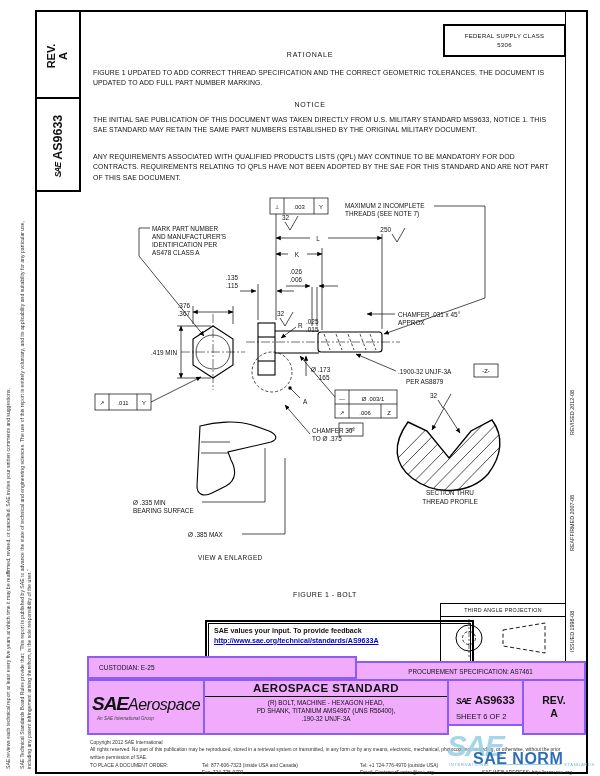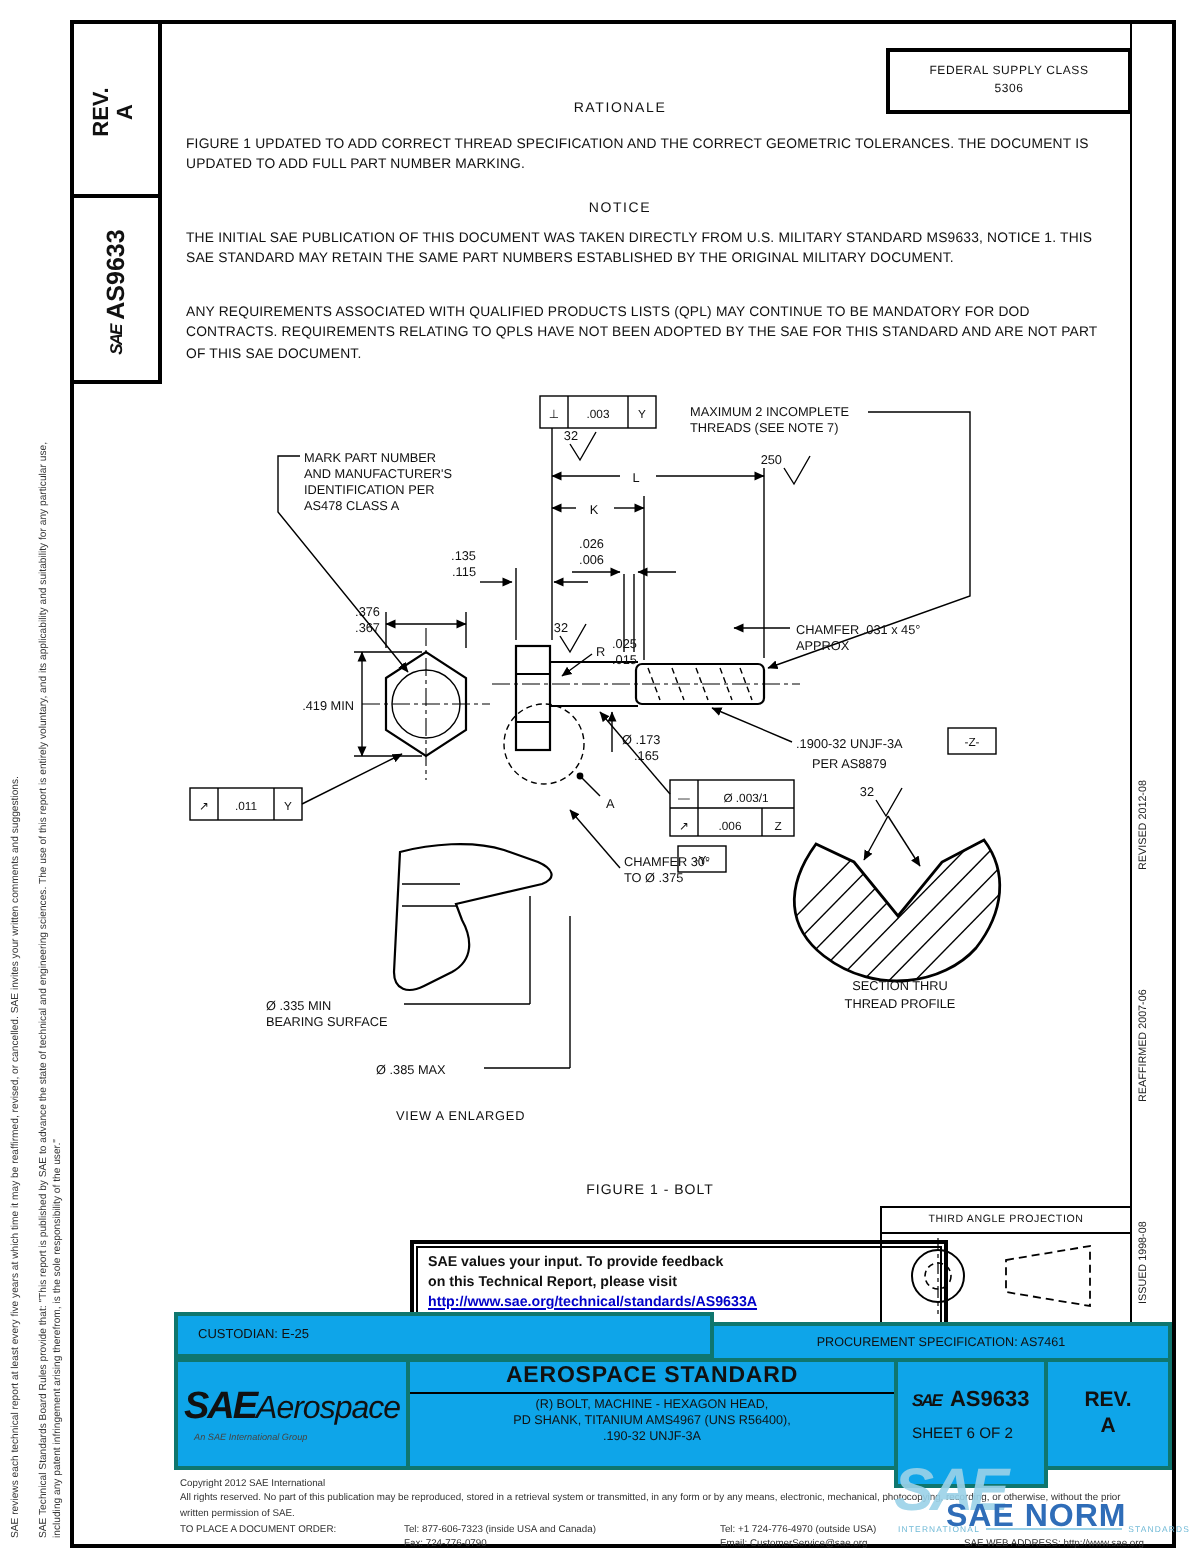--- a/index.html
+++ b/index.html
@@ -32,21 +32,21 @@
   .fb-inner{position:absolute;left:1px;top:1px;right:1px;bottom:1px;border:1px solid #000;
             padding:3px 5px;font-size:7.1px;font-weight:bold;line-height:1.4;box-sizing:border-box;}
   .fb-link{color:#0000c8;text-decoration:underline;text-align:center;}
 
   
   .proj{position:absolute;left:440px;top:603px;width:126px;height:59px;border:1.5px solid #000;box-sizing:border-box;}
   .proj-title{border-bottom:1px solid #000;height:12px;display:flex;align-items:center;justify-content:center;
               font-size:5.3px;letter-spacing:.3px;}
 
   
-  .cell{position:absolute;border:2px solid #0f766e;box-sizing:border-box;background:#0ea5e9;}
+  .cell{position:absolute;border:2px solid #8b5cf6;box-sizing:border-box;background:#f0abfc;}
   .tb-title{font-weight:bold;font-size:11.5px;letter-spacing:.4px;text-align:center;border-bottom:1.5px solid #000;padding:1px 0 2px;}
   .tb-desc{font-size:6.3px;line-height:1.3;text-align:center;padding-top:2px;}
   .saelogo{font-style:italic;font-weight:bold;letter-spacing:-1px;}
   .footer{position:absolute;left:90px;top:739px;width:485px;font-size:4.9px;line-height:1.5;color:#333;}
   .frow{display:flex;}
   .watermark{position:absolute;left:447px;top:735px;width:150px;height:40px;z-index:6;}
 
   svg text{font-family:"Liberation Sans",sans-serif;fill:#111;}
   .d{font-size:6.4px;}
   .gd{font-size:5.9px;}
@@ -318,21 +318,20 @@
 
   <div class="revhist">
     <span>ISSUED 1998-08</span>
     <span>REAFFIRMED 2007-06</span>
     <span>REVISED 2012-08</span>
   </div>
 
   <div class="fb-outer">
     <div class="fb-inner">
       <div>SAE values your input. To provide feedback</div>
-      <div>on this Technical Report, please visit</div>
       <a class="fb-link" href="#">http://www.sae.org/technical/standards/AS9633A</a>
     </div>
   </div>
 
   <div class="proj">
     <div class="proj-title">THIRD ANGLE PROJECTION</div>
     <svg width="122" height="42" viewBox="0 0 122 42">
       <line x1="28" y1="2" x2="28" y2="40" stroke="#000" stroke-width="0.6" stroke-dasharray="6 2 2 2"></line>
       <circle cx="28" cy="21" r="13" fill="none" stroke="#000" stroke-width="1"></circle>
       <circle cx="28" cy="21" r="6.5" fill="none" stroke="#000" stroke-width="0.8" stroke-dasharray="3 2"></circle>
@@ -354,21 +353,21 @@
     <div style="font-size:4.6px;font-style:italic;color:#444;margin-top:1px;align-self:flex-start;padding-left:8px;">An SAE International Group</div>
   </div>
   <div class="cell" style="left:203px;top:679px;width:246px;height:56px;">
     <div class="tb-title">AEROSPACE STANDARD</div>
     <div class="tb-desc">
       <div>(R) BOLT, MACHINE - HEXAGON HEAD,</div>
       <div>PD SHANK, TITANIUM AMS4967 (UNS R56400),</div>
       <div>.190-32 UNJF-3A</div>
     </div>
   </div>
-  <div class="cell" style="left:447px;top:679px;width:77px;height:65px;padding:9px 0 0 7px;">
+  <div class="cell" style="left:447px;top:679px;width:77px;height:47px;padding:9px 0 0 7px;">
     <div style="white-space:nowrap;">
       <span class="saelogo" style="font-size:8.5px;">SAE</span>
       <span style="font-size:11px;font-weight:bold;">AS9633</span>
     </div>
     <div style="font-size:7.6px;margin-top:4px;">SHEET 6 OF 2</div>
   </div>
   <div class="cell" style="left:522px;top:679px;width:64px;height:56px;display:flex;flex-direction:column;align-items:center;justify-content:center;line-height:1.2;">
     <span style="font-size:10.5px;font-weight:bold;">REV.</span>
     <span style="font-size:10.5px;font-weight:bold;">A</span>
   </div>

